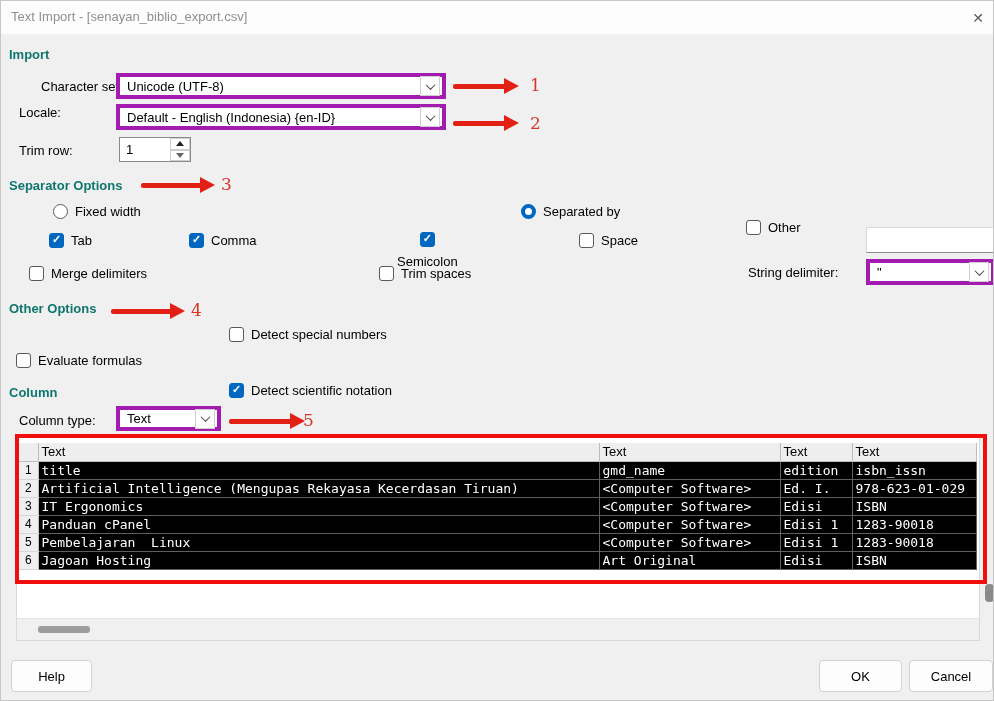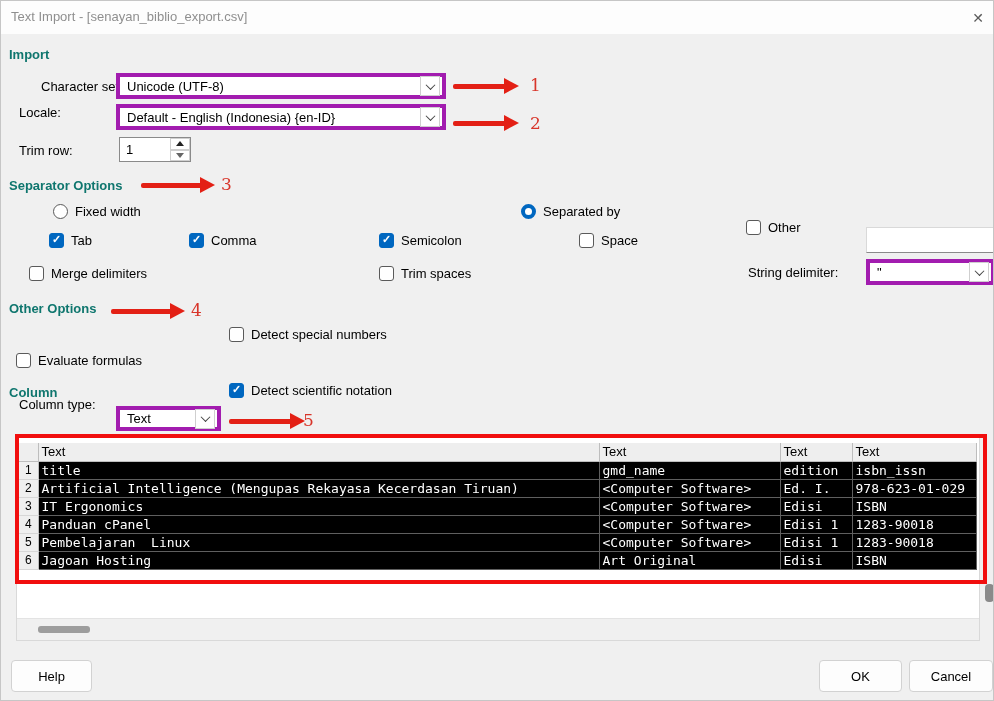--- a/index.html
+++ b/index.html
@@ -124,21 +124,21 @@
   </div>
 
   <div class="cbx checked" style="left:28px; top:231px;margin-left:20px;">
     <span class="box"></span>
     <span>Tab</span>
   </div>
   <div class="cbx checked" style="left:188px; top:231px;justify-content:center;">
     <span class="box"></span>
     <span>Comma</span>
   </div>
-  <div class="cbx checked" style="left:378px; top:231px;">
+  <div class="cbx checked" style="left:396px; top:231px;flex-direction:column;">
     <span class="box"></span>
     <span>Semicolon</span>
   </div>
   <div class="cbx" style="left:578px; top:231px;">
     <span class="box"></span>
     <span>Space</span>
   </div>
   <div class="cbx" style="left:745px; top:218px;text-align:center;">
     <span class="box"></span>
     <span>Other</span>
@@ -170,21 +170,21 @@
   <div class="cbx" style="left:15px; top:351px;">
     <span class="box"></span>
     <span>Evaluate formulas</span>
   </div>
   <div class="cbx checked" style="left:228px; top:351px;margin-top:30px;">
     <span class="box"></span>
     <span>Detect scientific notation</span>
   </div>
 
   <div class="heading" style="left:8px; top:384px;">Column</div>
-  <div class="lbl" style="left:18px; top:396px;">Column type:</div>
+  <div class="lbl" style="left:18px; top:412px;">Column type:</div>
   <div class="combo" style="left:115px; top:405px; width:105px; height:25px;">
     <span class="combo-val">Text</span>
     <span class="combo-btn">
         <i class="chev"></i>
       </span>
   </div>
 
   <div class="preview-panel">
     <div class="hscroll-strip">
       <div class="hscroll-thumb"></div>

